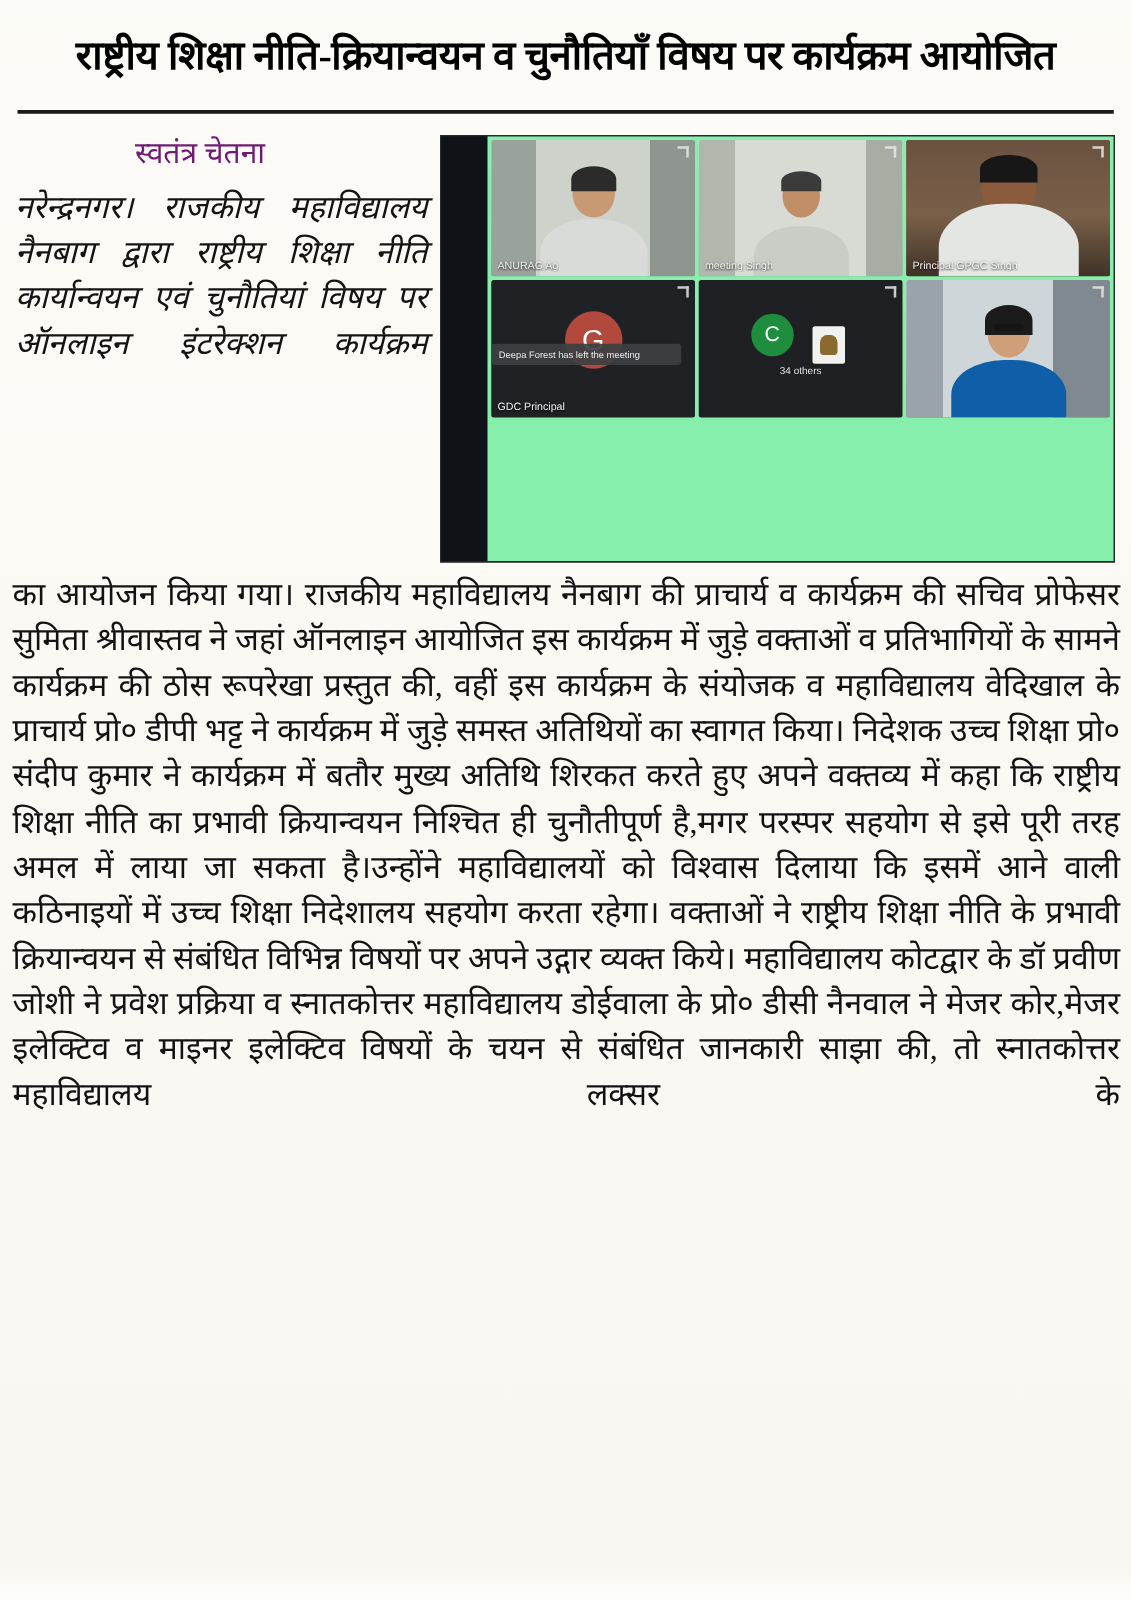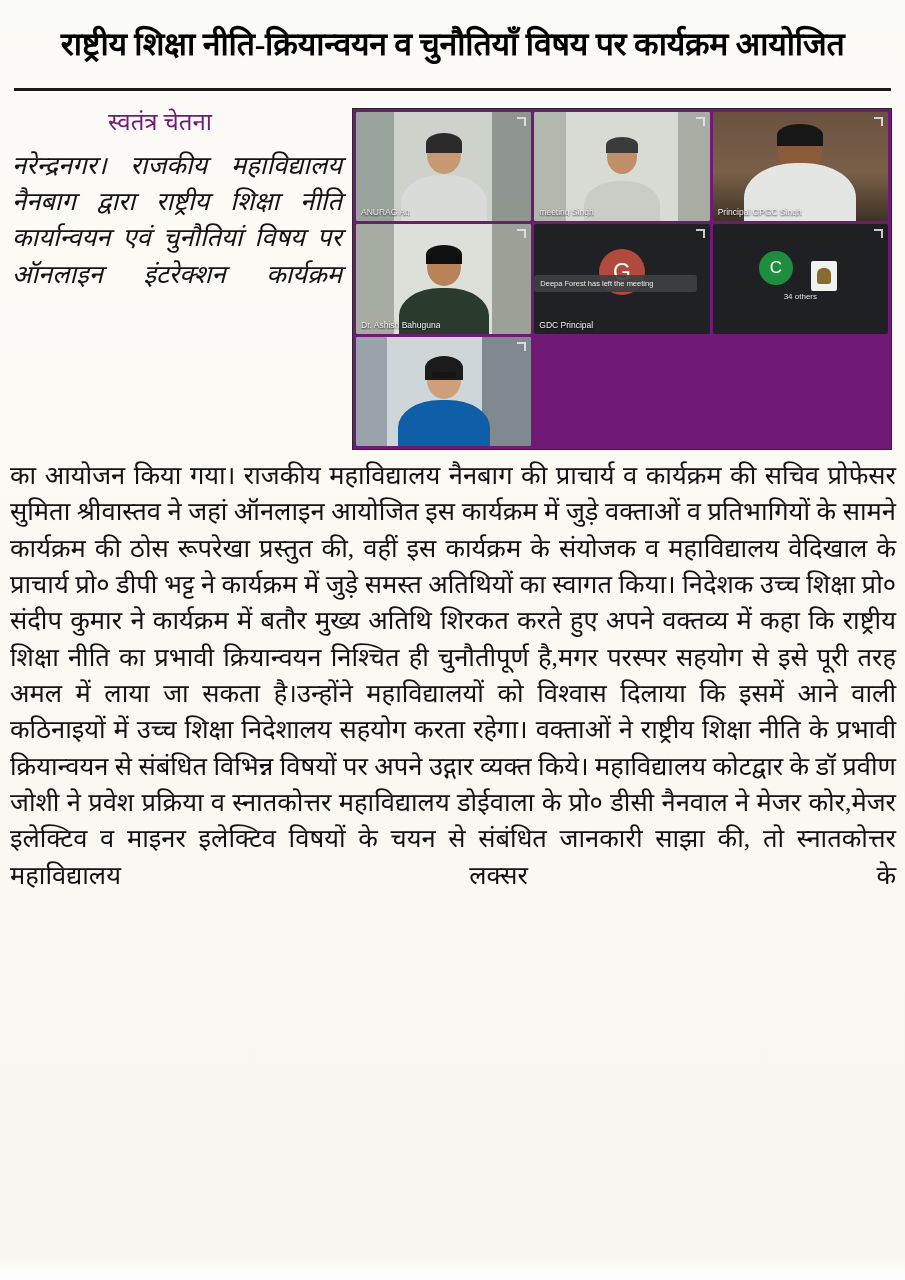--- a/index.html
+++ b/index.html
@@ -83,21 +83,22 @@
   }
   .grid {
     position: absolute;
     inset: 0;
     display: grid;
     grid-template-columns: repeat(3, 1fr);
     grid-template-rows: repeat(3, 1fr);
     gap: 3px;
     padding: 3px;
     box-sizing: border-box;
-    background: #701a75;
+    background: #86efac;
+    margin-left: 37px;
   }
   .tile {
     position: relative;
     overflow: hidden;
     border-radius: 2px;
     background: #202a33;
   }
   .tile .name {
     position: absolute;
     left: 5px;
@@ -275,31 +276,20 @@
         <div class="head" style="top:11%;width:46px;height:22px;background:#171717;border-radius:50% 50% 0 0;"></div>
         <div class="torso" style="bottom:0;width:112px;height:58px;background:#e4e6e3;"></div>
         <div class="corner">
             <span class="v"></span>
             <span class="h"></span>
           </div>
         <div class="name">Principal GPGC Singh</div>
       </div>
 
 
-      <div class="tile bg-room6">
-        <div style="position:absolute;left:0;top:0;width:100%;height:100%;background:linear-gradient(90deg,#a7aca3 0 22%, #dde0d8 22% 78%, #9ca197 78% 100%);"></div>
-        <div class="head" style="top:22%;width:34px;height:38px;background:#b9835a;"></div>
-        <div class="head" style="top:19%;width:36px;height:19px;background:#101010;border-radius:50% 50% 0 0;"></div>
-        <div class="torso" style="bottom:0;width:90px;height:46px;background:#2a3b2e;"></div>
-        <div class="corner">
-            <span class="v"></span>
-            <span class="h"></span>
-          </div>
-        <div class="name">Dr. Ashish Bahuguna</div>
-      </div>
 
       <div class="tile bg-dark">
         <div class="avatar-circle" style="background:#b14a3c;">G</div>
         <div class="toast">Deepa Forest has left the meeting</div>
         <div class="corner">
             <span class="v"></span>
             <span class="h"></span>
           </div>
         <div class="name">GDC Principal</div>
       </div>

